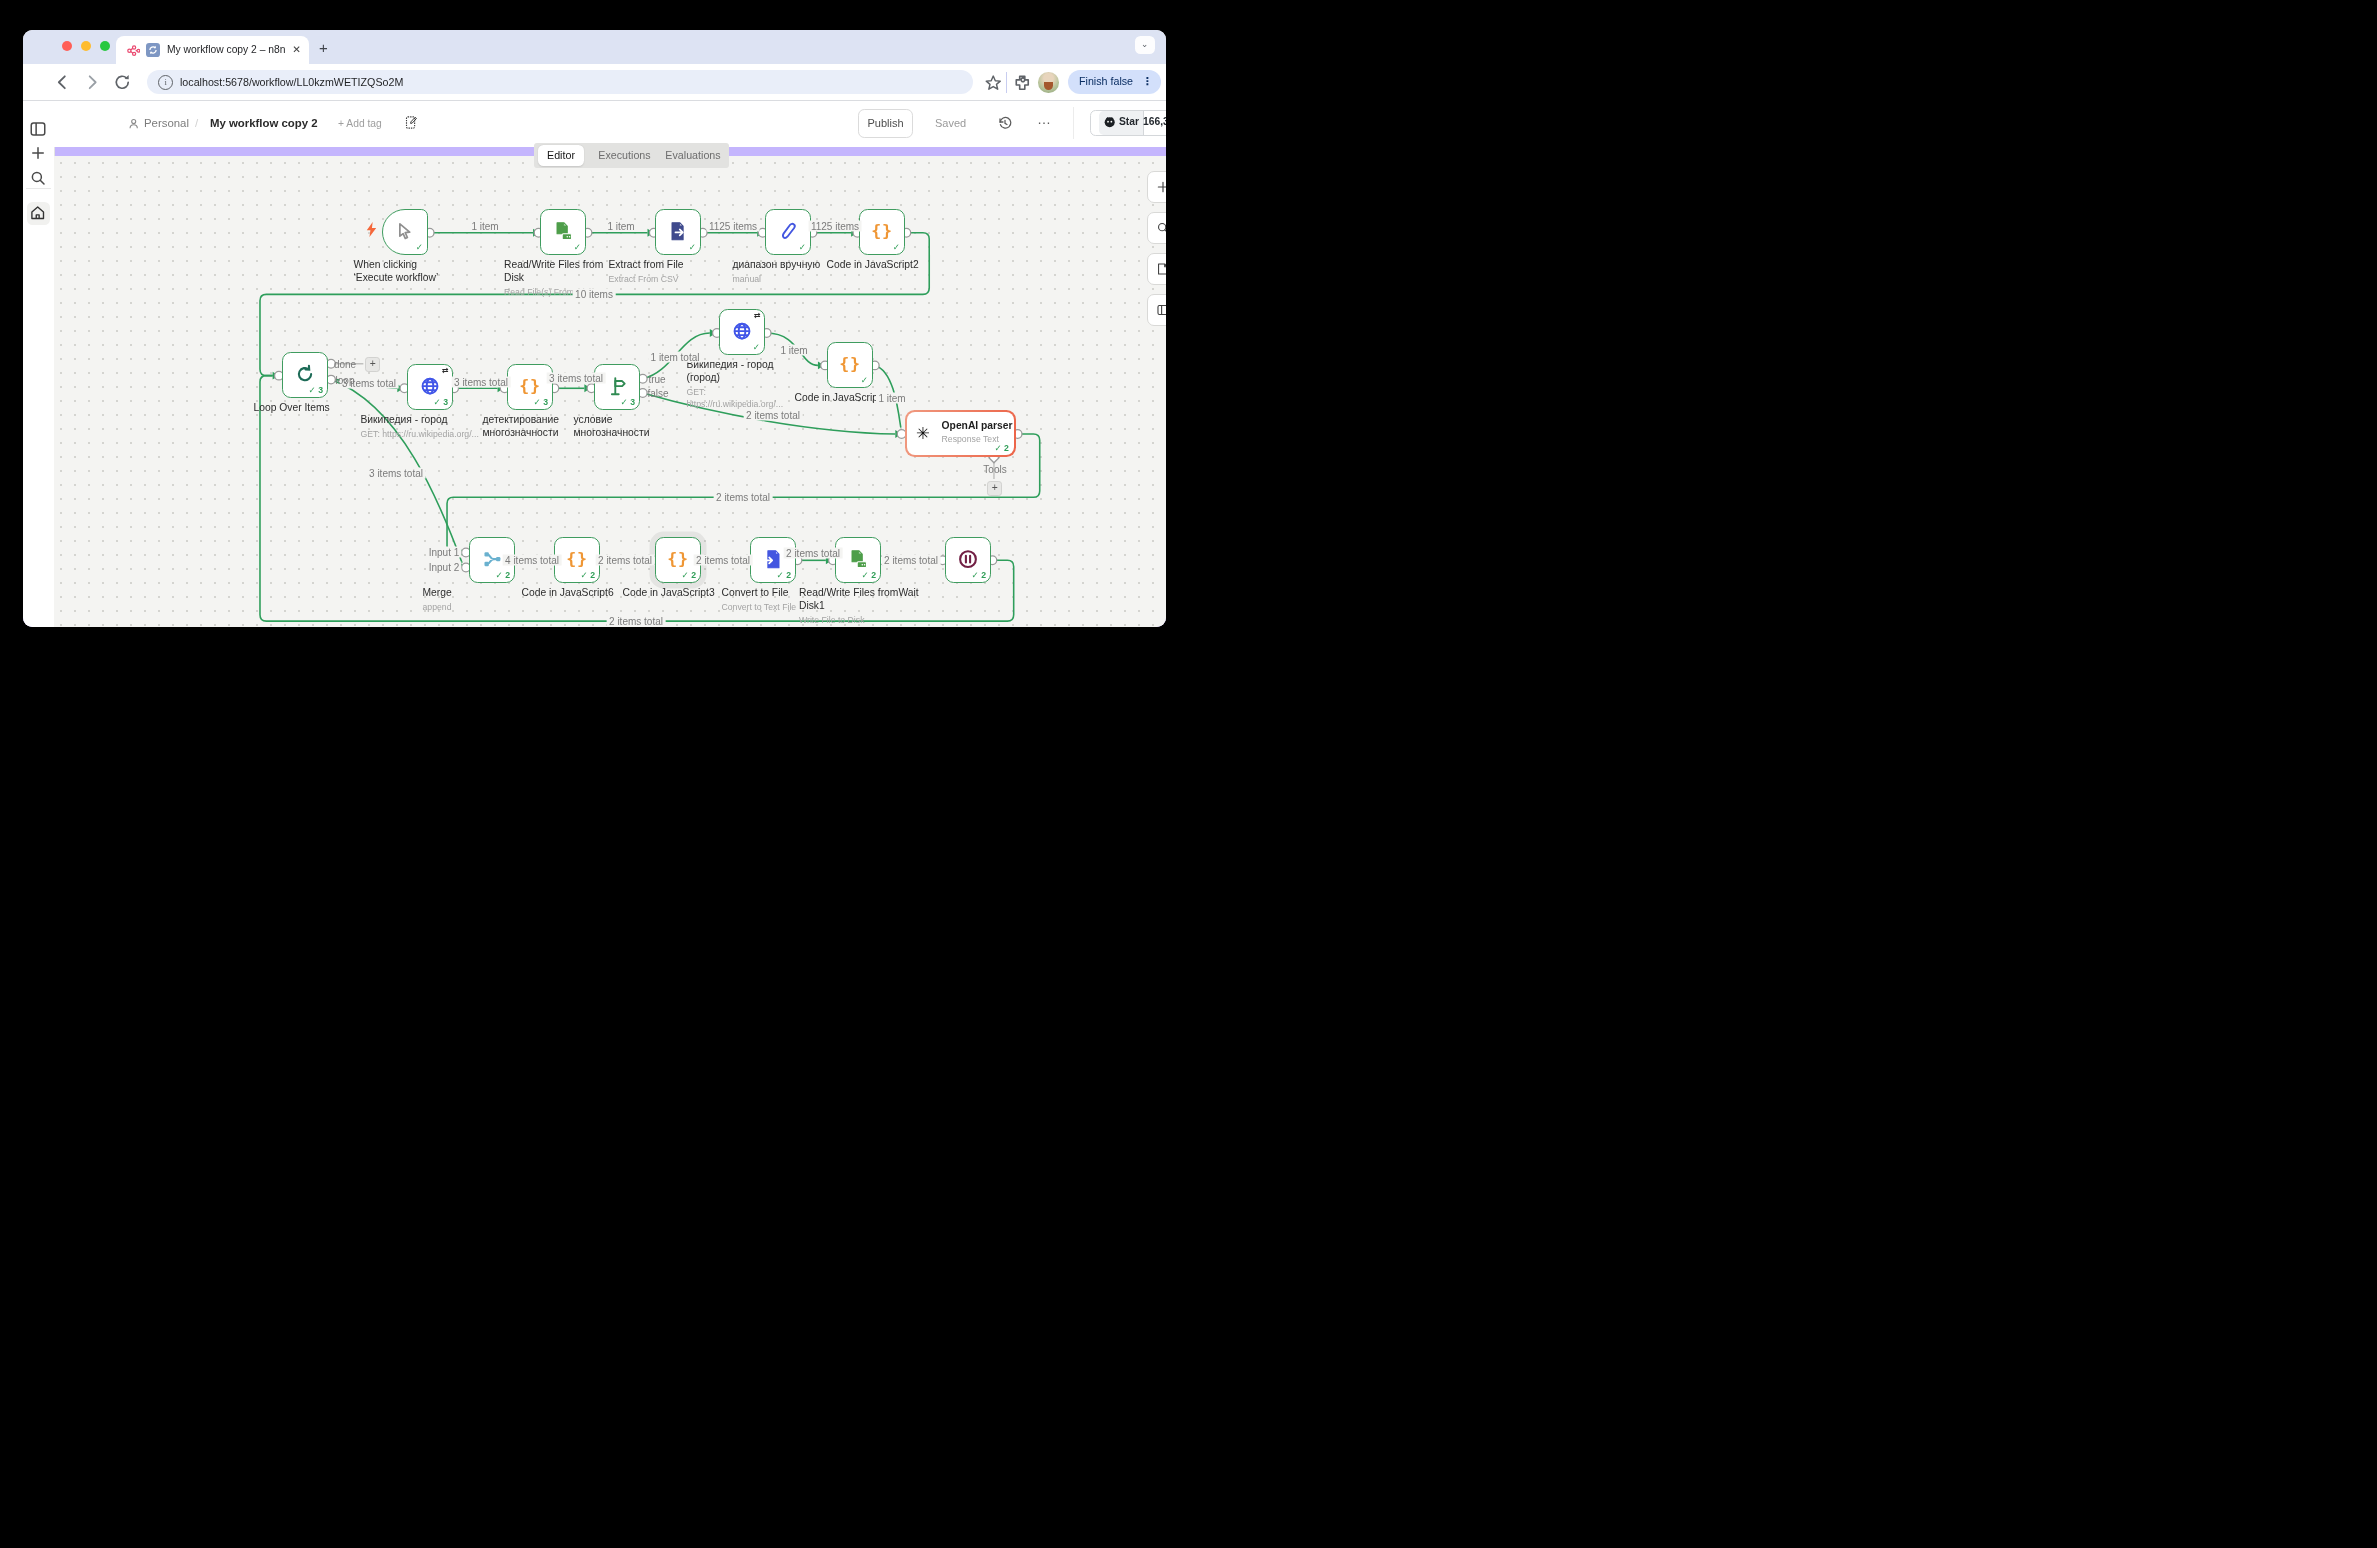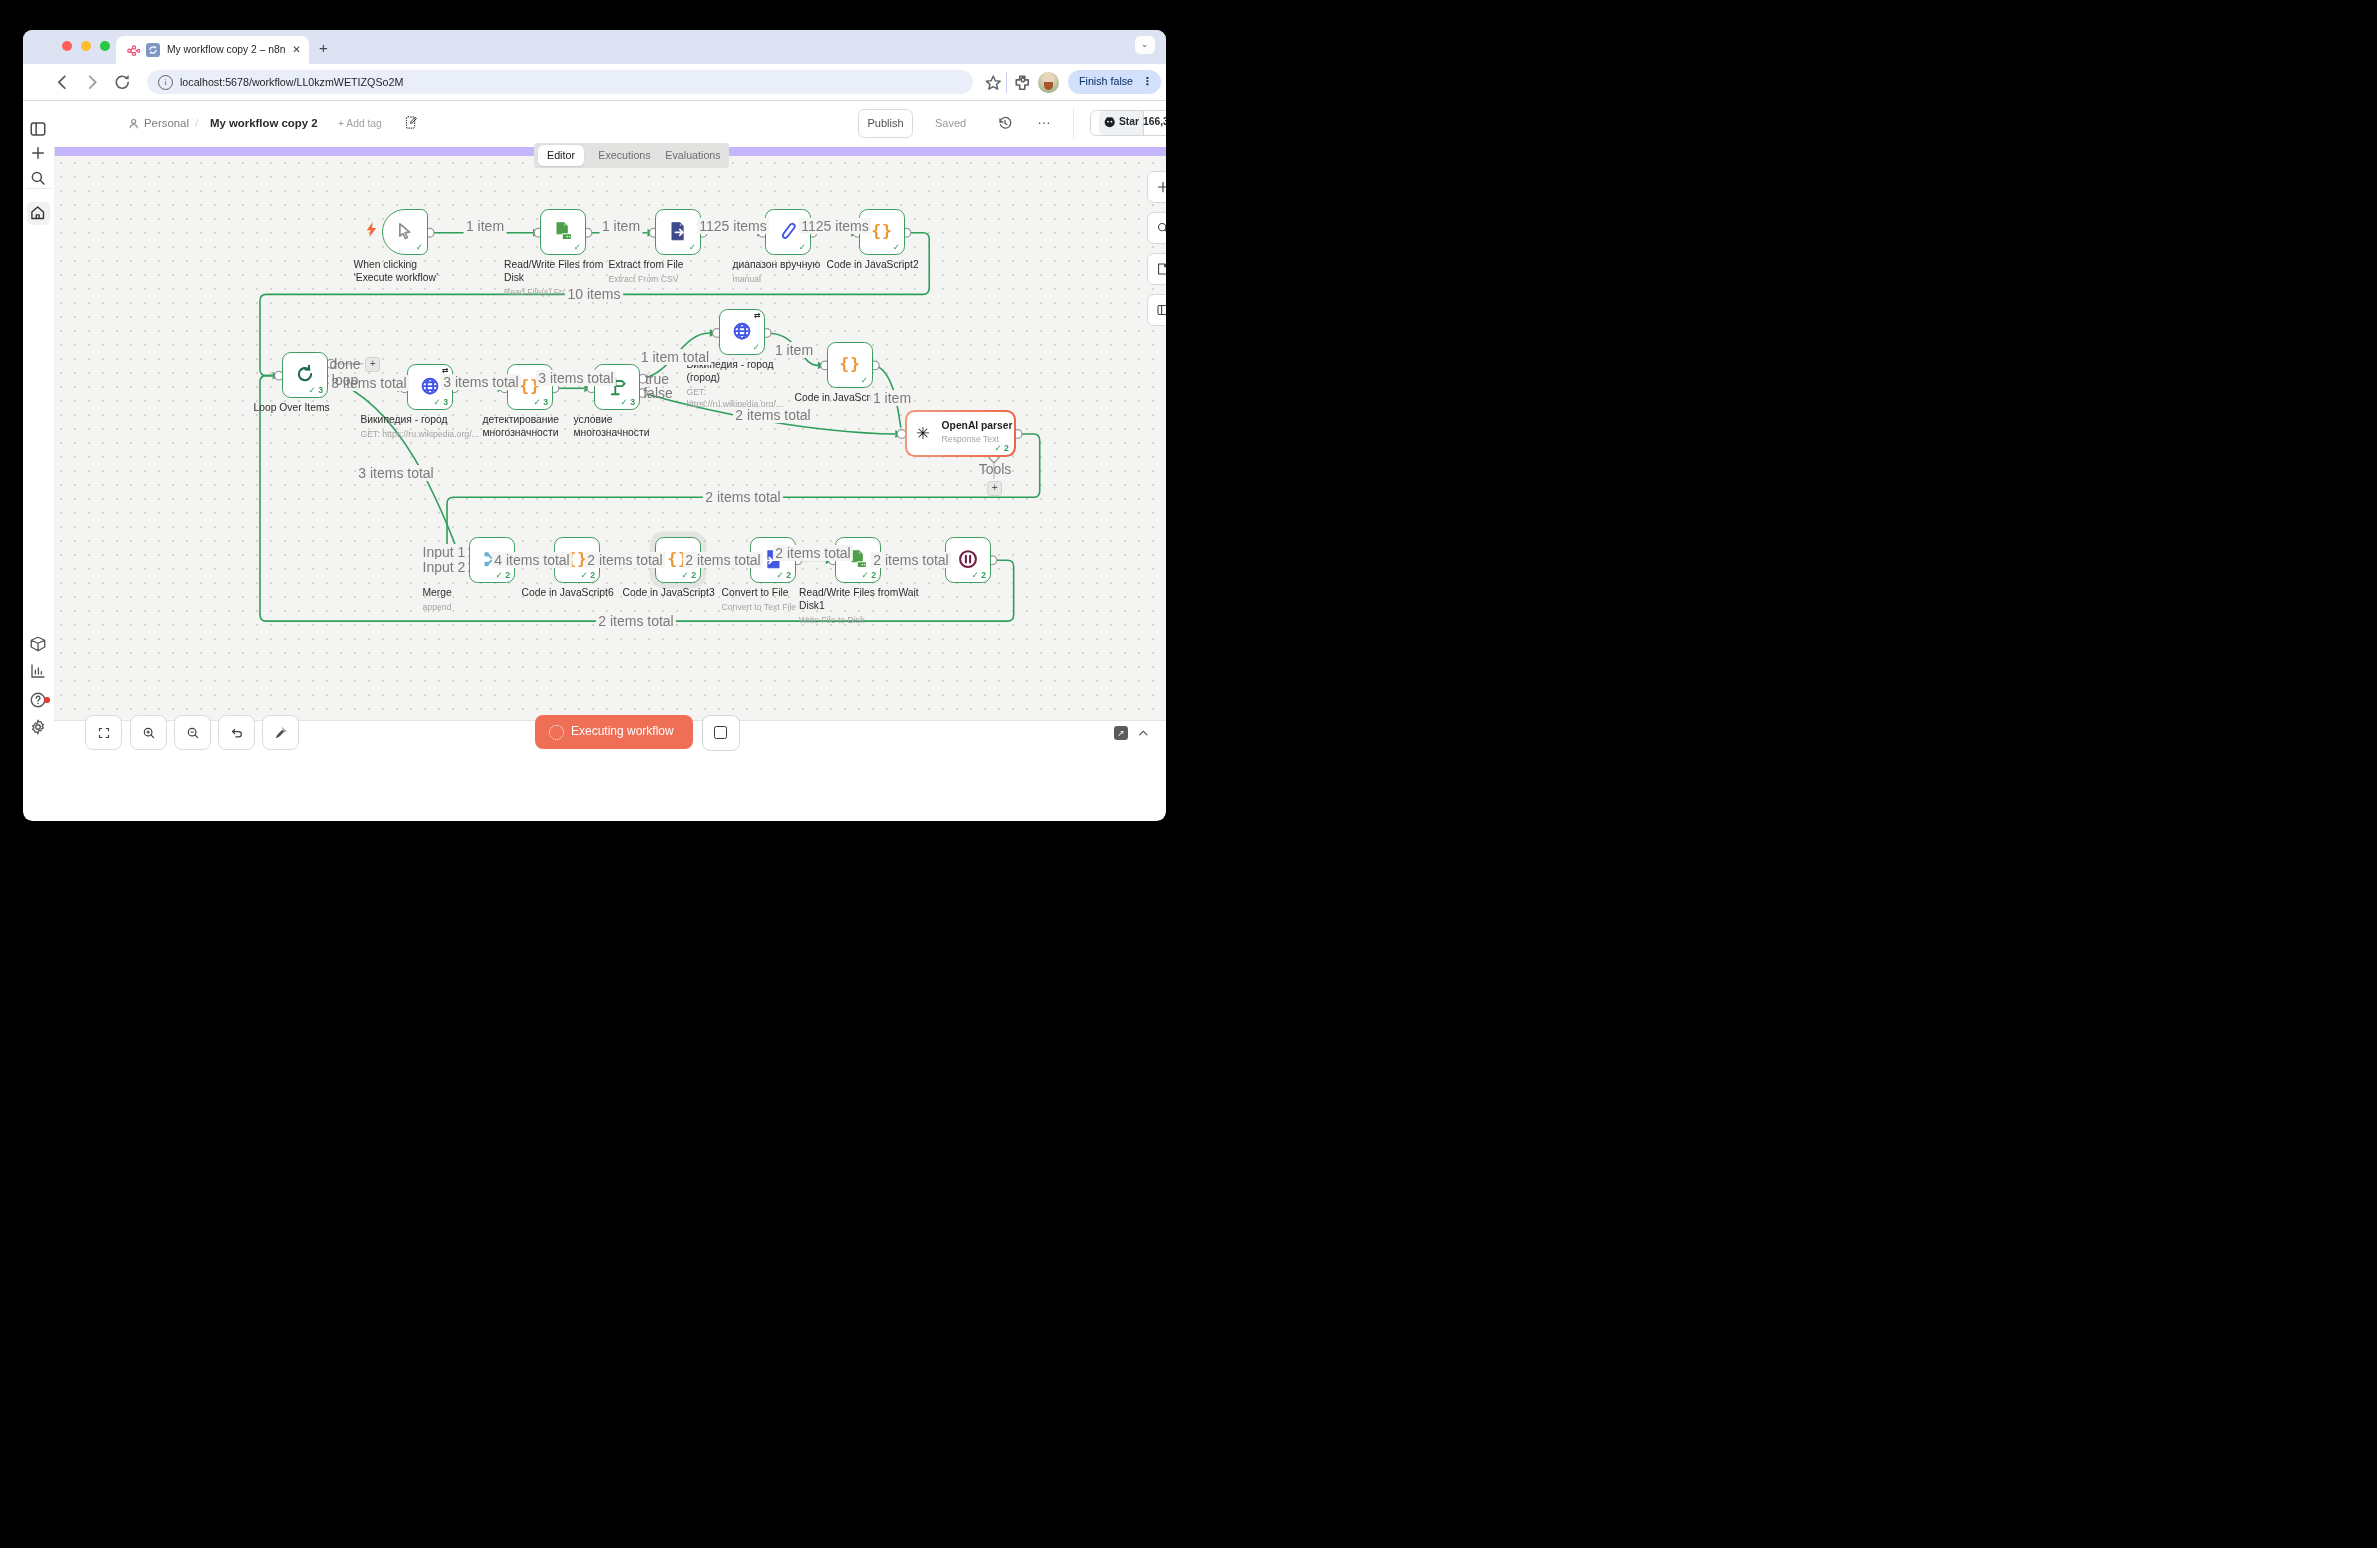--- a/index.html
+++ b/index.html
@@ -1,17 +1,17 @@
 <!DOCTYPE html>
 <html style="font-size:12.6px"><head>
 <meta charset="utf-8">
 <style>
   html,body{margin:0;padding:0;background:#000;width:1189px;height:774px;overflow:hidden;
     font-family:"Liberation Sans","DejaVu Sans",sans-serif;-webkit-font-smoothing:antialiased;}
-  #window{position:absolute;left:23px;top:30px;width:1143px;height:791px;border-radius:9.5px;background:#fff;overflow:hidden;}
+  #window{position:absolute;left:23px;top:30px;width:1143px;height:597px;border-radius:9.5px;background:#fff;overflow:hidden;}
   
   #tabstrip{position:absolute;left:0;top:0;width:100%;height:34px;background:#dde3f3;}
   .tl{position:absolute;top:11px;width:10.3px;height:10.3px;border-radius:50%;}
   #tab{position:absolute;left:93px;top:5.5px;width:193px;height:28px;background:#fff;border-radius:8px 8px 0 0;}
   #tab .title{position:absolute;left:51px;top:8px;font-size:10.3px;color:#1f2023;white-space:nowrap;}
   #tab .close{position:absolute;right:8px;top:7px;font-size:10.3px;color:#444;}
   #newtab{position:absolute;left:296px;top:8.7px;font-size:15px;color:#41454c;font-weight:300;}
   #tab-chevron{position:absolute;right:11px;top:6.3px;width:20.5px;height:17.4px;background:#fdfdfe;border-radius:5.5px;color:#5a5f66;font-size:8.7px;text-align:center;line-height:17.4px;}
   #toolbar{position:absolute;left:0;top:34px;width:100%;height:36px;background:#fff;}
   .navic{position:absolute;top:8px;width:20.5px;height:20.5px;color:#5f6368;}
@@ -44,21 +44,21 @@
   #gh .seg1 span{position:absolute;left:20px;top:5.5px;font-weight:600;}
   #gh .count{position:absolute;left:52px;top:5.5px;font-weight:600;}
   
   #mode-tabs{position:absolute;left:511px;top:42px;width:195px;height:25px;background:#e2e2e0;border-radius:3px;z-index:5;}
   .mtab{position:absolute;top:2.4px;height:20.5px;line-height:20.5px;font-size:10.7px;color:#6d6d6d;text-align:center;}
   #mtab-editor{left:4px;width:46px;background:#fff;border-radius:5.5px;color:#161616;box-shadow:0 0.8px 1.6px rgba(0,0,0,.12);}
   
   #canvas{position:absolute;left:31px;top:55px;width:1112px;height:564px;background:#f4f4f2;
     background-image:radial-gradient(#d4d4d0 0.8px,transparent 0.9px);background-size:14px 14px;overflow:hidden;}
   #edges{position:absolute;left:0;top:0;width:1112px;height:564px;}
-  .elabel{position:absolute;transform:translate(-50%,-50%);font-size:14px;color:#7b7b7b;background:#f4f4f2;padding:0 2.4px;white-space:nowrap;z-index:3;}
+  .elabel{position:absolute;transform:translate(-50%,-50%);font-size:10px;color:#7b7b7b;background:#f4f4f2;padding:0 2.4px;white-space:nowrap;z-index:3;}
   .plabel{background:transparent;}
   
   .node{position:absolute;width:46px;z-index:2;}
   .nbox{position:absolute;left:0;top:0;width:46px;height:46px;background:#fff;border:1.6px solid #3f9c5f;border-radius:8.7px;box-sizing:border-box;}
   .nbox svg{position:absolute;left:50%;top:50%;transform:translate(-50%,-54%);}
   .ncheck{position:absolute;right:4px;bottom:1.6px;font-size:8.7px;font-weight:700;color:#2f9e57;white-space:nowrap;}
   .retry{position:absolute;right:3.2px;top:0.8px;font-size:8px;color:#2b2b2b;font-weight:700;}
   .nlabel{position:absolute;top:49px;left:50%;transform:translateX(-50%);width:139px;text-align:left;}
   .ntitle{font-size:10.3px;color:#2c2c2c;line-height:13.4px;}
   .nsub{font-size:8.7px;color:#a3a3a3;line-height:12px;margin-top:1.6px;}

